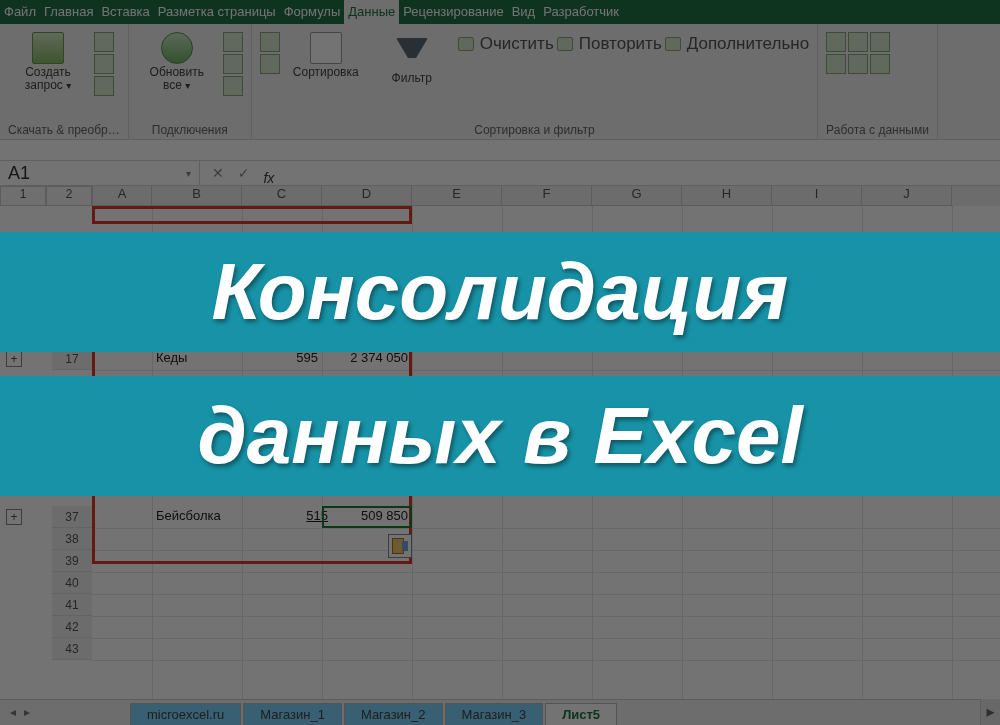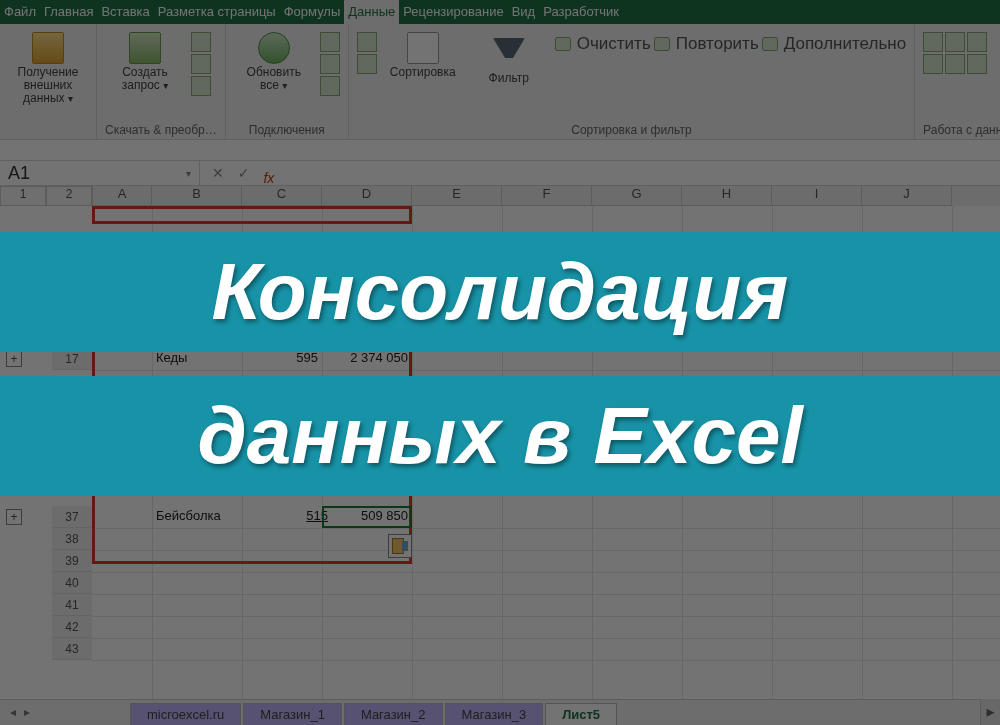--- a/index.html
+++ b/index.html
@@ -34,21 +34,21 @@
   .ic-sort { background:#fff; border:1px solid #999; }
   .ic-filt { width:0;height:0;border-left:12px solid transparent;border-right:12px solid transparent;border-top:20px solid #5a6a78; margin-top:6px;}
   .ic-ttc  { background: linear-gradient(#fff,#d7e9cf); border:1px solid #8aa97a; }
 
   
   .fbar { position:absolute; left:0; right:0; top:160px; height:26px; background:#fff; border-top:1px solid #d4d4d4; border-bottom:1px solid #d4d4d4; display:flex; align-items:center; }
   .namebox { width:200px; height:26px; border-right:1px solid #d4d4d4; display:flex; align-items:center; padding:0 8px; font-size:18px; color:#333; position:relative; }
   .namebox::after { content:"▾"; position:absolute; right:8px; color:#888; font-size:10px; }
   .fxbtns { display:flex; align-items:center; gap:14px; padding:0 12px; color:#888; font-size:14px; }
   .fxbtns span { cursor:pointer; }
-  .fx-label { font-style:italic; color:#c2410c;margin-top:9px; }
+  .fx-label { font-style:italic; color:#404040;margin-top:9px; }
 
   
   .col-outline { position:absolute; left:0; top:186px; width:92px; height:20px; display:flex; }
   .col-outline div { flex:1; border:1px solid #ccc; text-align:center; font-size:12px; color:#555; background:#f7f7f7;}
   .colheaders { position:absolute; left:92px; right:0; top:186px; height:20px; background:#f0f0f0; display:flex; }
   .colheaders div { border-right:1px solid #ccc; border-bottom:1px solid #ccc; text-align:center; font-size:13px; color:#555; }
   .colheaders div:first-child { border-left:1px solid #ccc; }
 
   
   .grid { position:absolute; left:0; right:0; top:206px; bottom:26px; background:#fff; }
@@ -69,21 +69,21 @@
 
   
   .paste-opts { position:absolute; width:24px; height:24px; background:#fff; border:1px solid #888; cursor:pointer; }
   .paste-opts::before { content:""; position:absolute; left:3px; top:3px; width:10px; height:14px; background:#f6c76a; border:1px solid #a57b22; }
   .paste-opts::after { content:""; position:absolute; right:3px; top:6px; width:6px; height:10px; background:#6fa8dc; }
 
   
   .sheet-bar { position:absolute; left:0; right:0; bottom:0; height:26px; background:#f1f1f1; border-top:1px solid #ccc; display:flex; align-items:flex-end; padding-left:130px; }
   .sheet-nav { position:absolute; left:0; bottom:0; height:26px; width:130px; display:flex; align-items:center; gap:8px; padding:0 10px; color:#777; font-size:12px;}
   .sheet-nav span { cursor:pointer; }
-  .sheet-tab { background:#c4b5fd; border:1px solid #bbb; border-bottom:none; padding:3px 16px; font-size:13px; color:#444; margin-right:2px; cursor:pointer; border-radius:0 0 0 0; }
+  .sheet-tab { background:#7dd3fc; border:1px solid #bbb; border-bottom:none; padding:3px 16px; font-size:13px; color:#444; margin-right:2px; cursor:pointer; border-radius:0 0 0 0; }
   .sheet-tab.active { background:#fff; color:#217346; font-weight:600; }
   .scroll-right { position:absolute; right:0; bottom:0; width:20px; height:26px; background:#e6e6e6; border-left:1px solid #ccc; text-align:center; line-height:26px; color:#666; cursor:pointer;}
 
   
   .banner { position:absolute; left:0; right:0; background:#1792a6; color:#fff; font-style:italic; font-weight:700; text-align:center; display:flex; align-items:center; justify-content:center; z-index:10; text-shadow: 2px 3px 4px rgba(0,0,0,0.4); }
   .banner1 { top:232px; height:120px; font-size:80px; }
   .banner2 { top:376px; height:120px; font-size:80px; }
 </style>
 </head>
 <body>
@@ -94,29 +94,20 @@
     <div class="tab">Вставка</div>
     <div class="tab">Разметка страницы</div>
     <div class="tab">Формулы</div>
     <div class="tab active">Данные</div>
     <div class="tab">Рецензирование</div>
     <div class="tab">Вид</div>
     <div class="tab">Разработчик</div>
   </div>
 
 <div class="ribbon" id="ribbon">
-    <div class="rgroup">
-      <div class="items">
-        <div class="big-btn">
-          <span class="ic ic-db" style="width: 32px; height: 32px;"></span>
-          <span>Получение<br>внешних данных <span style="font-size:10px">▾</span></span>
-        </div>
-      </div>
-      <div class="label"></div>
-    </div>
     <div class="rgroup">
       <div class="items">
         <div class="big-btn">
           <span class="ic ic-qry" style="width: 32px; height: 32px;"></span>
           <span>Создать<br>запрос <span style="font-size:10px">▾</span></span>
         </div>
         <div class="mini-stack">
           <div class="m"></div>
           <div class="m"></div>
           <div class="m"></div>

